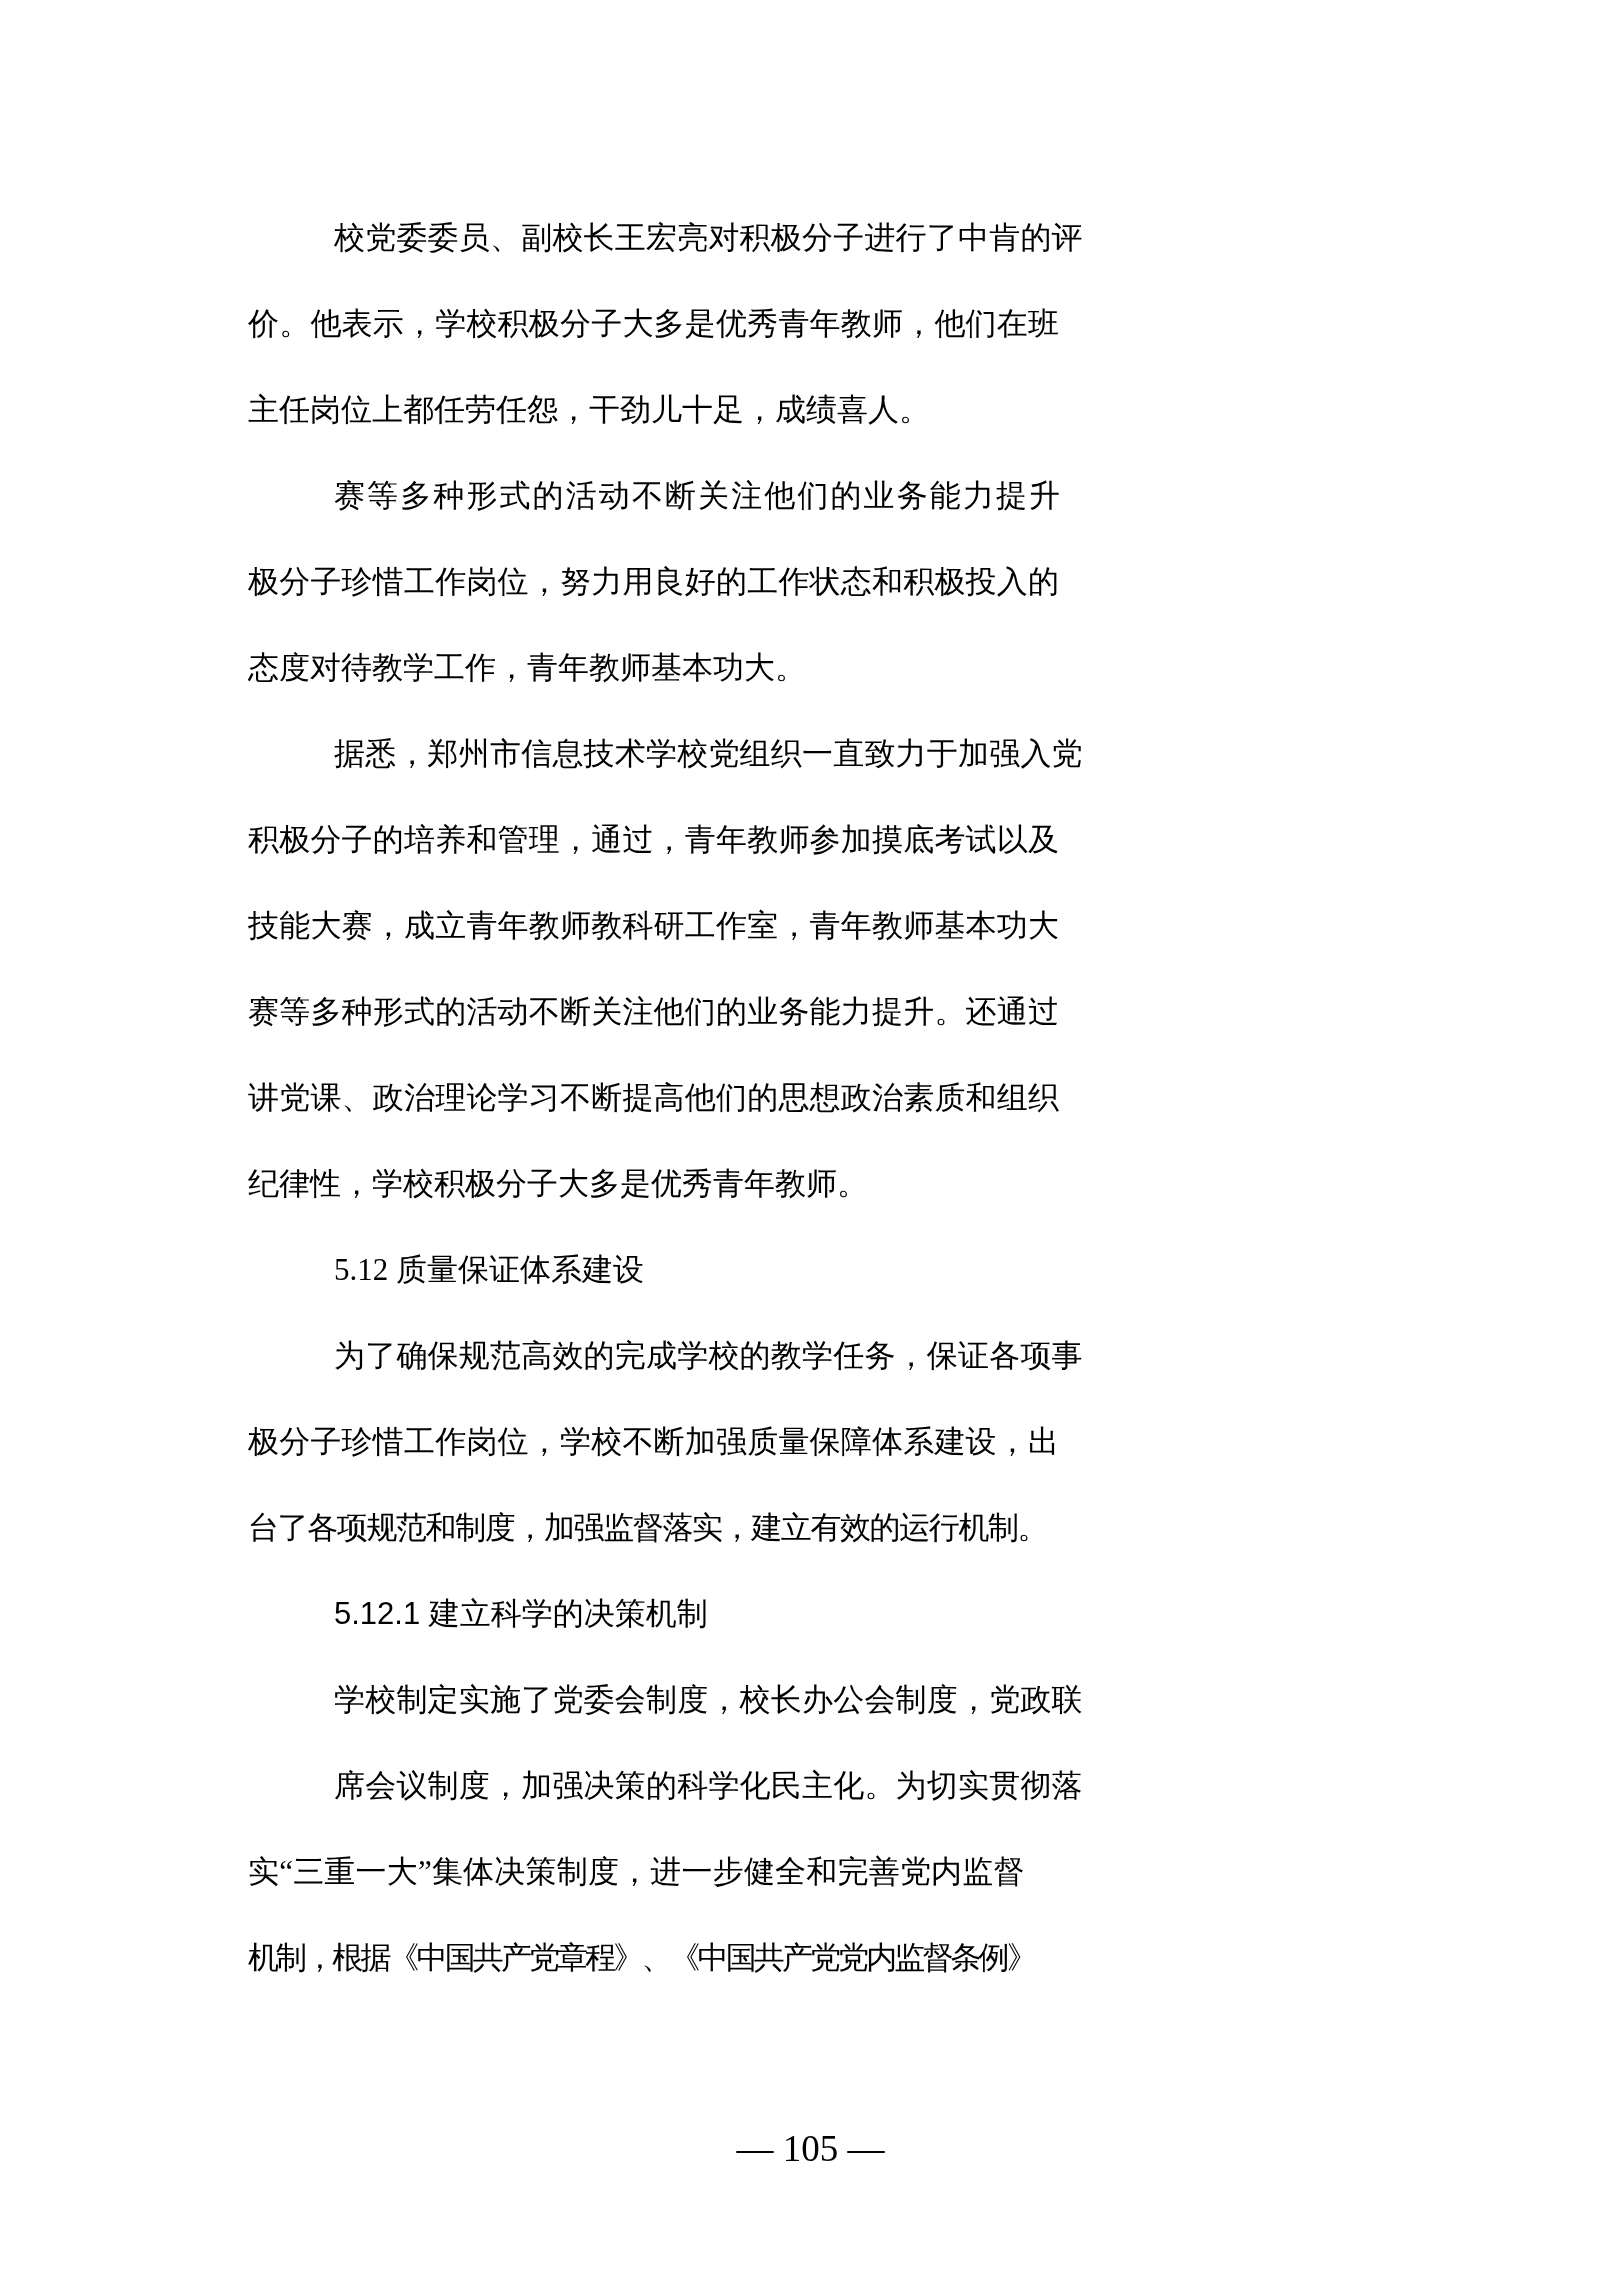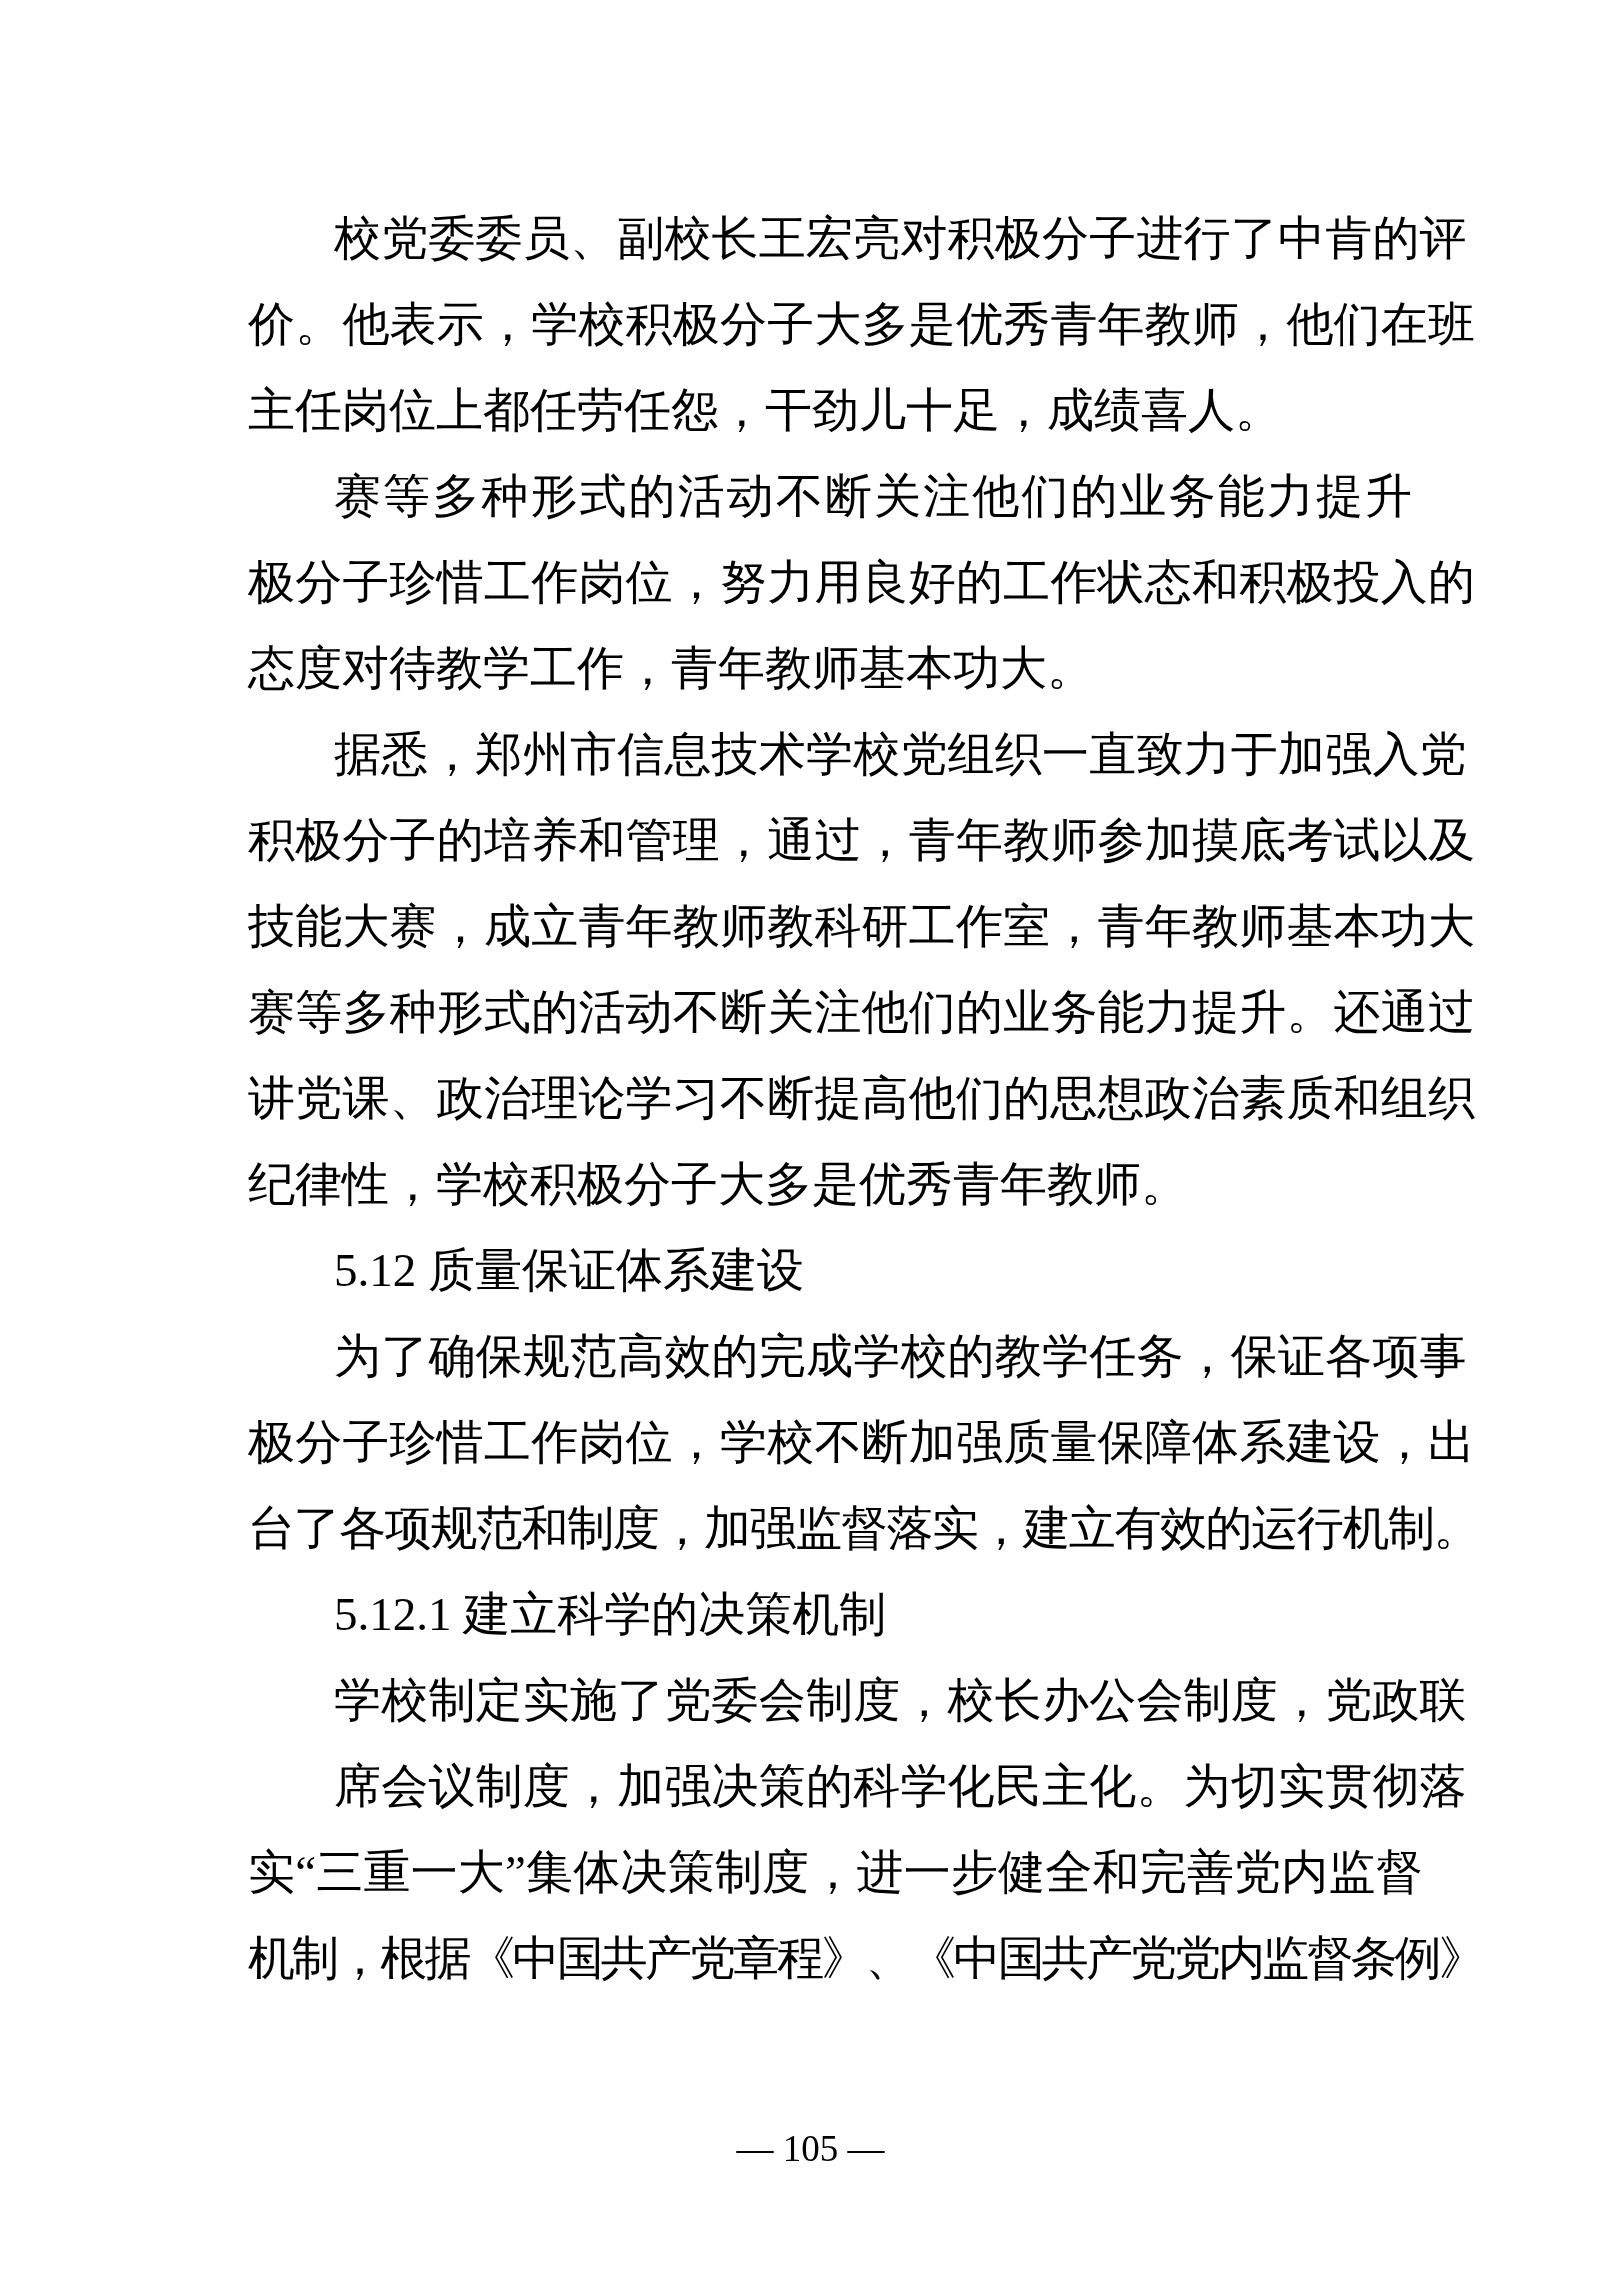--- a/index.html
+++ b/index.html
@@ -17,35 +17,35 @@
     color: #000000;
     overflow: hidden;
   }
   .text-block {
     position: absolute;
     left: 248px;
     top: 195px;
     width: 1127px;
   }
   .line {
-    font-size: 47px;
+    font-size: 31px;
     line-height: 86px;
     height: 86px;
     white-space: pre;
     text-align: left;
   }
   .indent {
     padding-left: 86px;
   }
   .section-heading {
     
   }
   .subsection-heading {
     
-    font-family: Liberation Serif, serif;
+    font-family: Liberation Sans, sans-serif;
   }
   .page-footer {
     position: absolute;
     left: 0;
     top: 2125px;
     width: 100%;
     text-align: center;
     font-size: 37px;
     line-height: 47px;
   }

